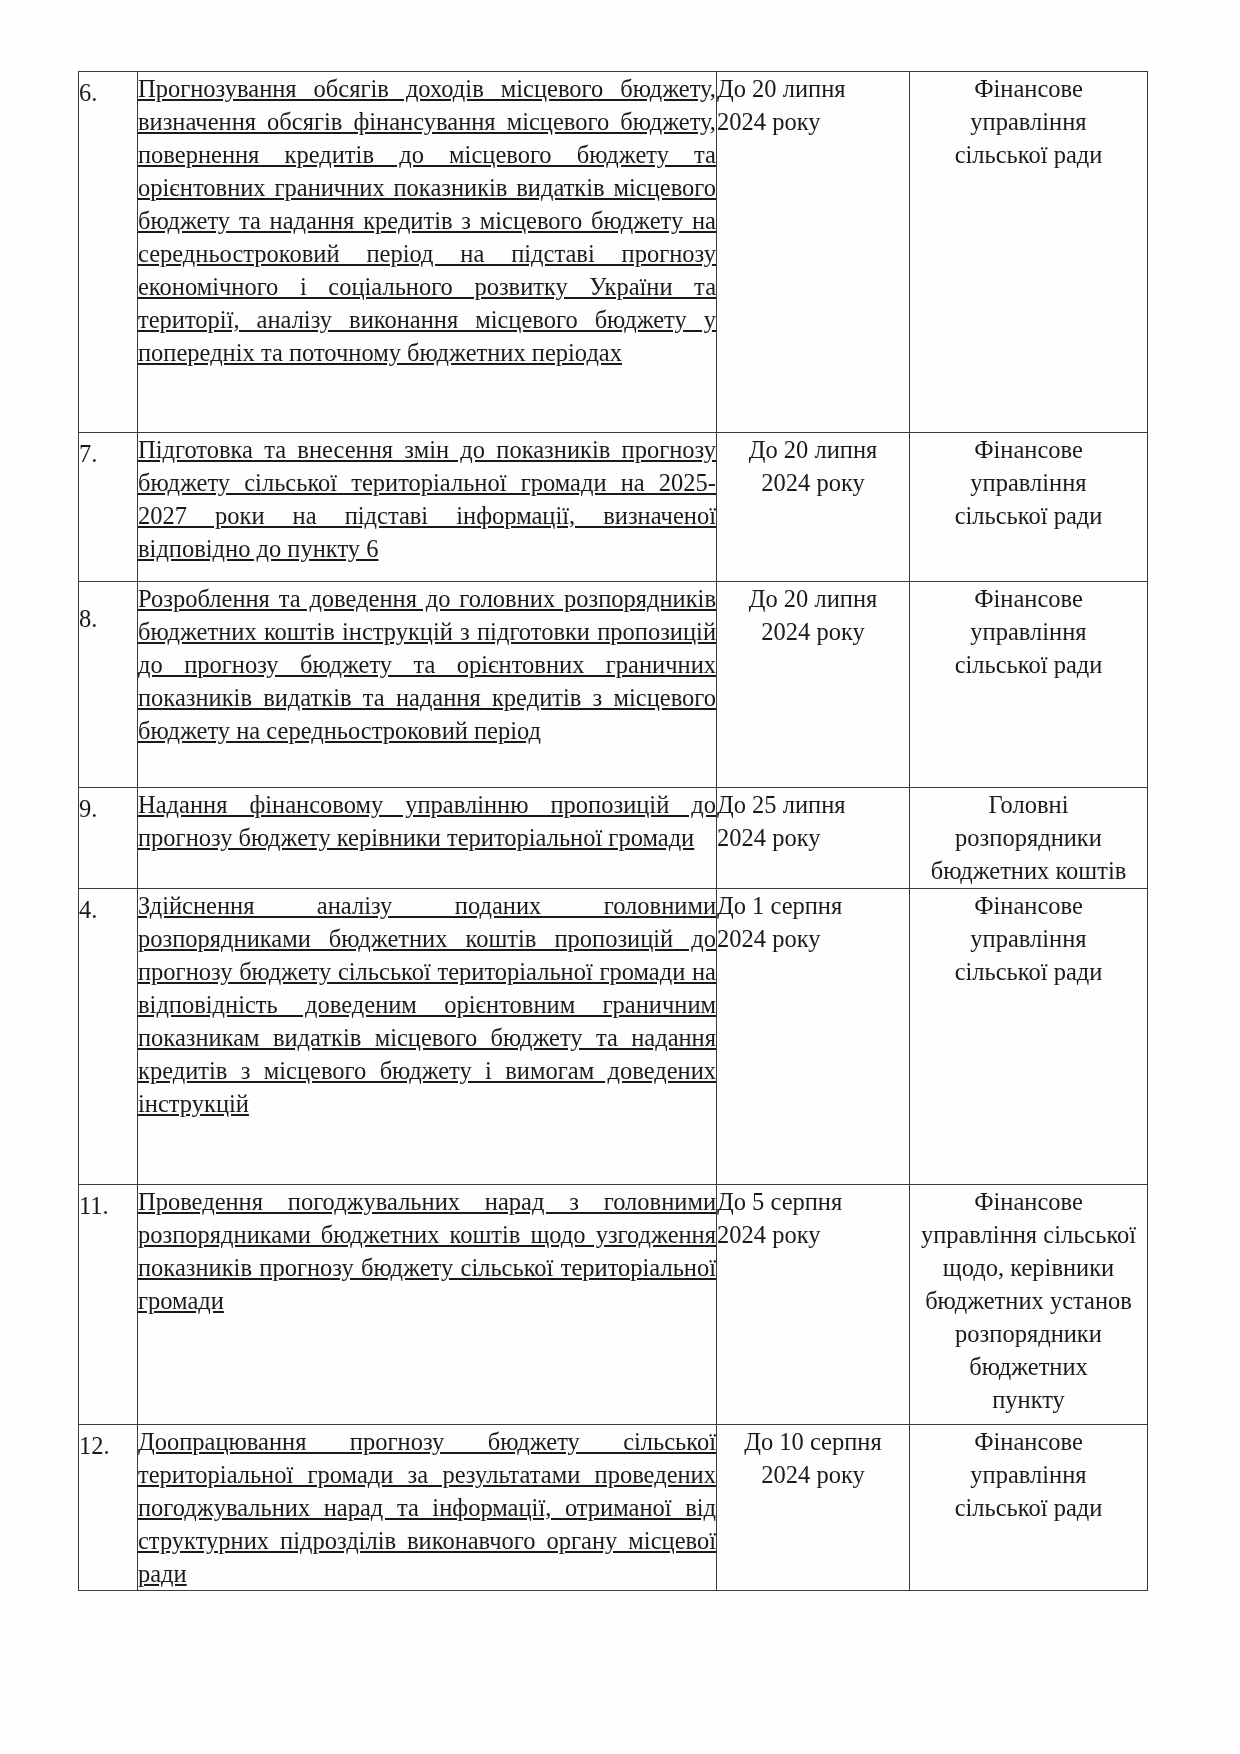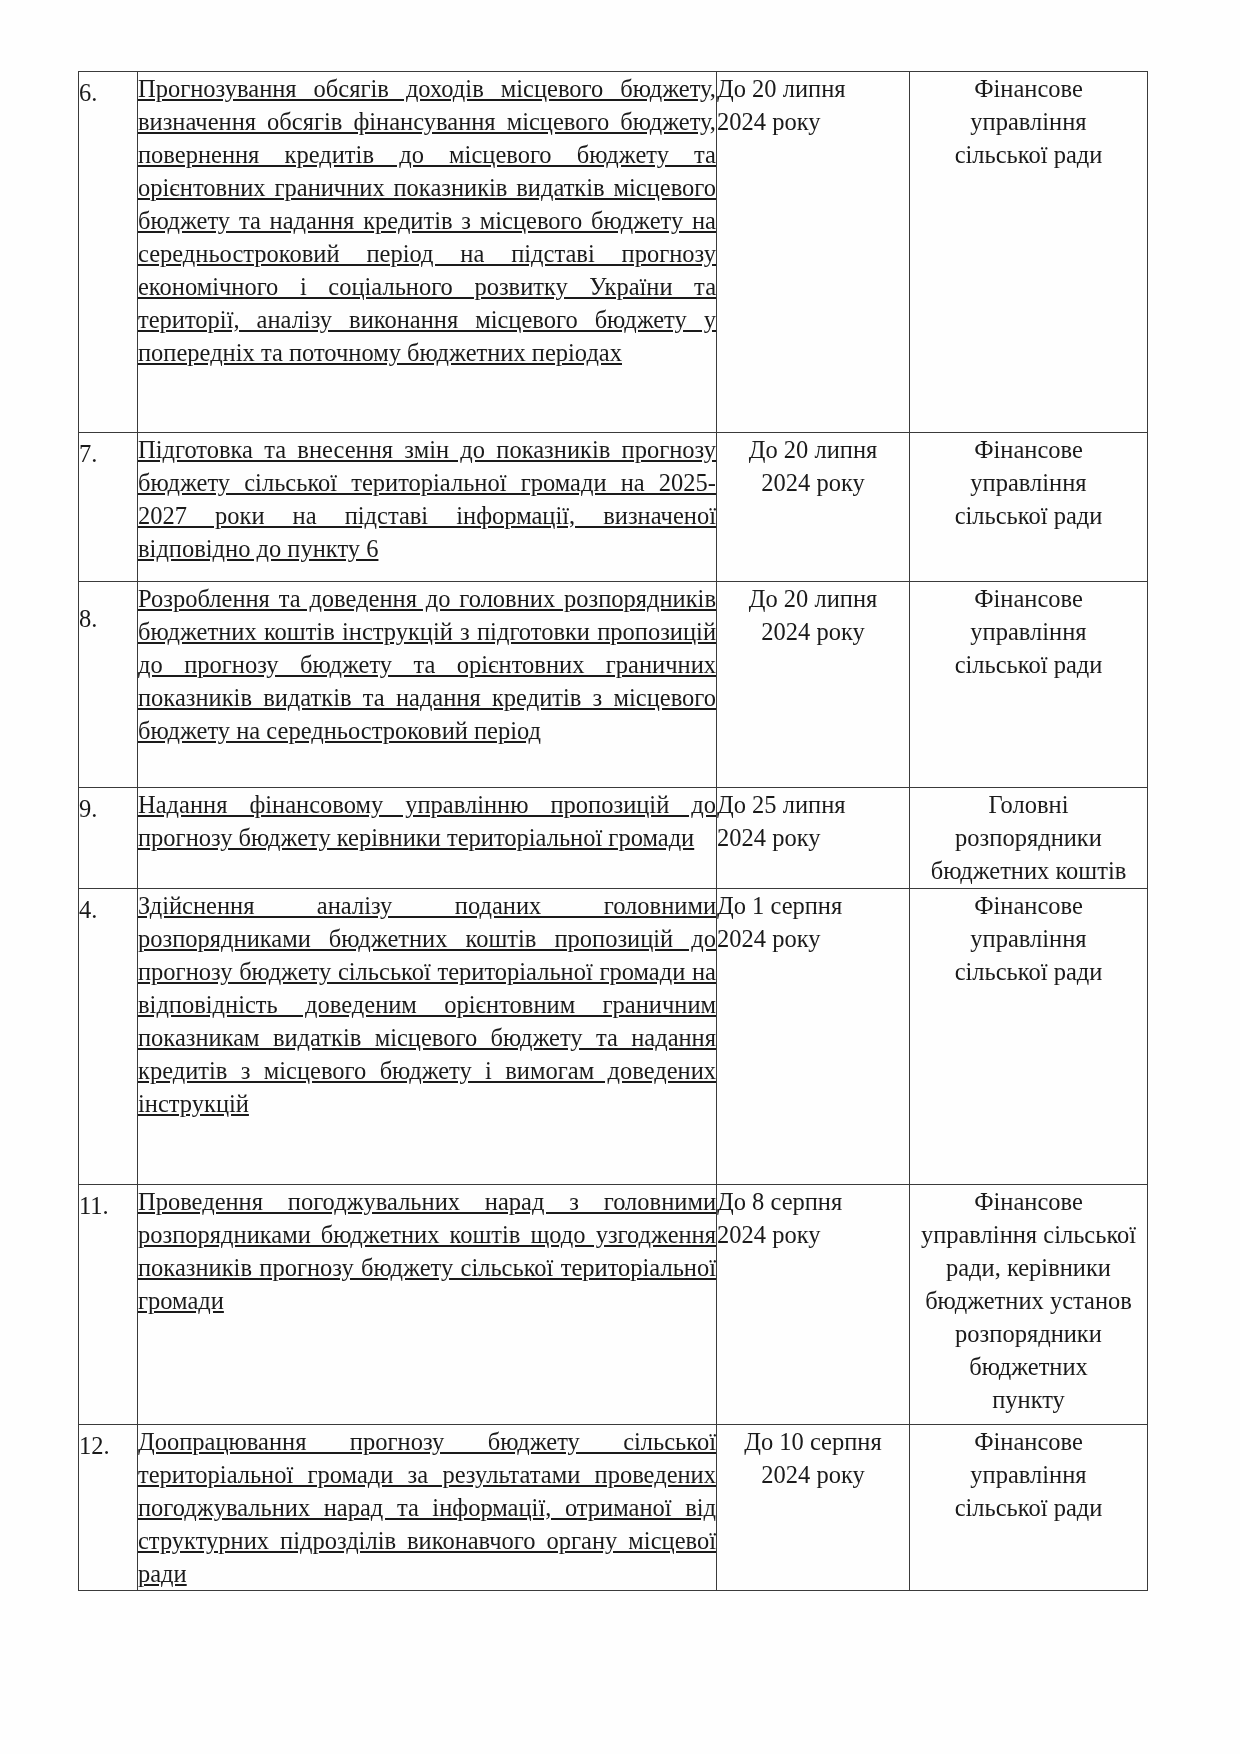--- a/index.html
+++ b/index.html
@@ -112,27 +112,27 @@
             <span class="resp-line">сільської ради</span>
           </td>
       </tr>
 
       <tr style="height:240px;">
         <td class="num">
             <span class="num-text">11.</span>
           </td>
         <td class="task">Проведення погоджувальних нарад з головними розпорядниками бюджетних коштів щодо узгодження показників прогнозу бюджету сільської територіальної громади</td>
         <td class="term">
-            <span class="term-line">До 8 серпня</span>
+            <span class="term-line">До 5 серпня</span>
             <span class="term-line">2024 року</span>
           </td>
         <td class="resp">
             <span class="resp-line">Фінансове</span>
             <span class="resp-line">управління сільської</span>
-            <span class="resp-line">ради, керівники</span>
+            <span class="resp-line">щодо, керівники</span>
             <span class="resp-line">бюджетних установ</span>
             <span class="resp-line">розпорядники</span>
             <span class="resp-line">бюджетних</span>
             <span class="resp-line">пункту</span>
           </td>
       </tr>
 
       <tr style="height:123px;">
         <td class="num">
             <span class="num-text">12.</span>

